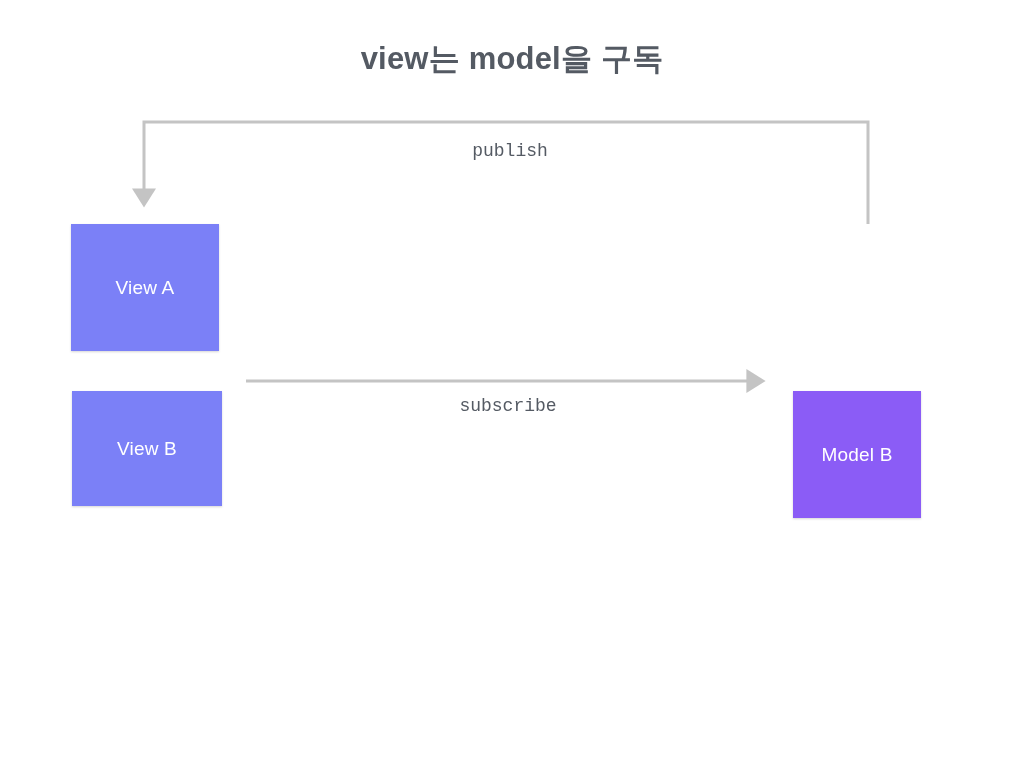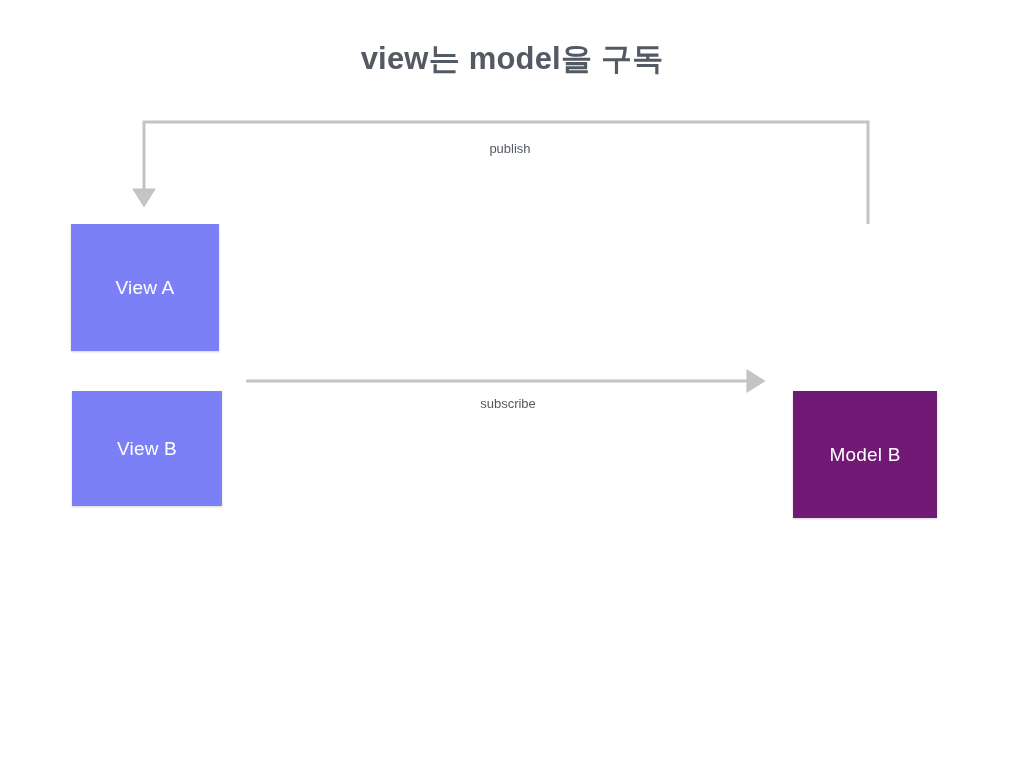--- a/index.html
+++ b/index.html
@@ -64,22 +64,23 @@
   #node-view-b  { left: 72px;  top: 391px; width: 150px; height: 127px; }
   #node-model-a { left: 793px; top: 224px; width: 148px; height: 127px; }
   #node-model-b { left: 793px; top: 391px; width: 148px; height: 127px; }
 
   .node-label { pointer-events: none; }
 
   
   .edge-label {
     position: absolute;
     color: #545a63;
-    font-size: 13px;
+    font-size: 18px;
     white-space: nowrap;
+    font-family: Liberation Mono, monospace;
   }
   #edge-label-publish {
     left: 0;
     top: 141px;
     width: 1020px;
     text-align: center;
   }
   #edge-label-subscribe {
     left: 0;
     top: 396px;
@@ -115,17 +116,17 @@
 
   <div id="node-view-a" class="node node-view" style="left: 71px; top: 224px; width: 148px; height: 127px; background: rgb(123, 128, 247); color: rgb(255, 255, 255);">
     <span class="node-label">View A</span>
   </div>
 
   <div id="node-view-b" class="node node-view" style="left: 72px; top: 391px; width: 150px; height: 115px; background: rgb(123, 128, 247); color: rgb(255, 255, 255);">
     <span class="node-label">View B</span>
   </div>
 
 
-  <div id="node-model-b" class="node node-model" style="left: 793px; top: 391px; width: 144px; height: 127px; background: #701a75; color: rgb(255, 255, 255);">
+  <div id="node-model-b" class="node node-model" style="left: 793px; top: 391px; width: 128px; height: 127px; background: #8b5cf6; color: rgb(255, 255, 255);">
     <span class="node-label">Model B</span>
   </div>
 
 </div>
 
 </body></html>

